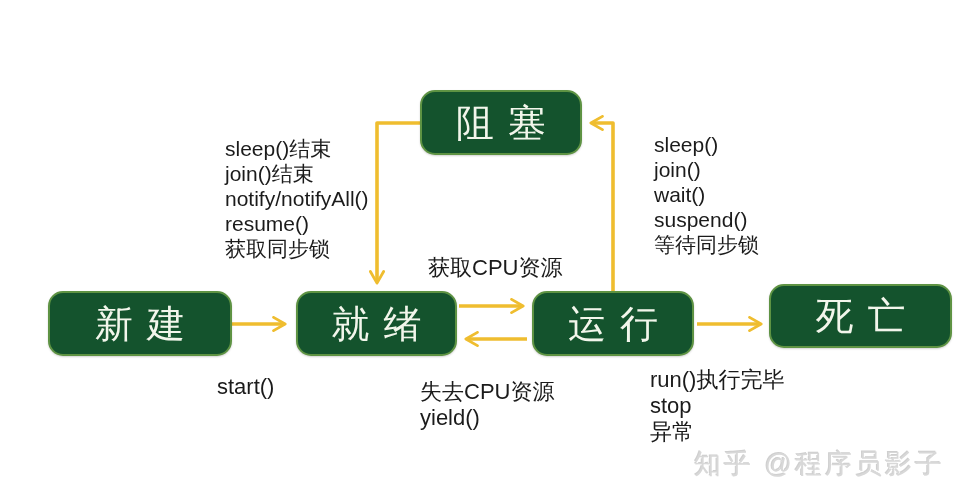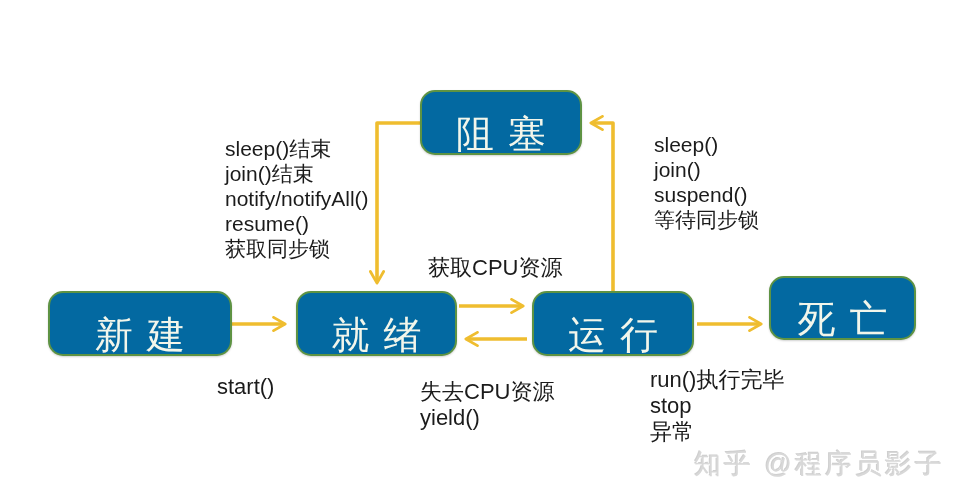--- a/index.html
+++ b/index.html
@@ -6,25 +6,25 @@
   #canvas{
     position:relative;
     width:966px;height:500px;
     background:#ffffff;
     overflow:hidden;
     font-family:"Liberation Sans","DejaVu Sans",sans-serif;
   }
   #arrow-layer{position:absolute;left:0;top:0;width:966px;height:500px;}
   .node{
     position:absolute;
-    background:#0369a1;
+    background:#14532d;
     border:2px solid #5E9343;
     border-radius:15px;
     box-sizing:border-box;
-    display:flex;align-items:flex-end;justify-content:center;
+    display:flex;align-items:center;justify-content:center;
     box-shadow:0 1px 2px rgba(0,0,0,0.18);
   }
   .node .node-label{
     color:#F2F6EB;
     font-size:38px;
     letter-spacing:14px;
     margin-right:-14px; 
     line-height:1;
     white-space:nowrap;
   }
@@ -72,35 +72,36 @@
   </div>
   <div class="node" style="left:48px;top:291px;width:184px;height:65px;">
     <span class="node-label">新建</span>
   </div>
   <div class="node" style="left:296px;top:291px;width:161px;height:65px;">
     <span class="node-label">就绪</span>
   </div>
   <div class="node" style="left:532px;top:291px;width:162px;height:65px;">
     <span class="node-label">运行</span>
   </div>
-  <div class="node" style="left:769px;top:276px;width:147px;height:64px;">
+  <div class="node" style="left:769px;top:284px;width:183px;height:64px;">
     <span class="node-label">死亡</span>
   </div>
 
   <div class="edge-label" style="left:225px;top:136px;">
     <div>sleep()结束</div>
     <div>join()结束</div>
     <div>notify/notifyAll()</div>
     <div>resume()</div>
     <div>获取同步锁</div>
   </div>
 
   <div class="edge-label" style="left:630px;top:132px;margin-left:24px;">
     <div>sleep()</div>
     <div>join()</div>
+    <div>wait()</div>
     <div>suspend()</div>
     <div>等待同步锁</div>
   </div>
 
   <div class="edge-label" style="left:428px;top:255px;font-size:22px;"><span>获取CPU资源</span></div>
 
   <div class="edge-label" style="left:217px;top:374px;font-size:22px;"><span>start()</span></div>
 
   <div class="edge-label center" style="left:420px;top:379px;width:140px;font-size:22px;line-height:26px;">
     <div>失去CPU资源</div>

